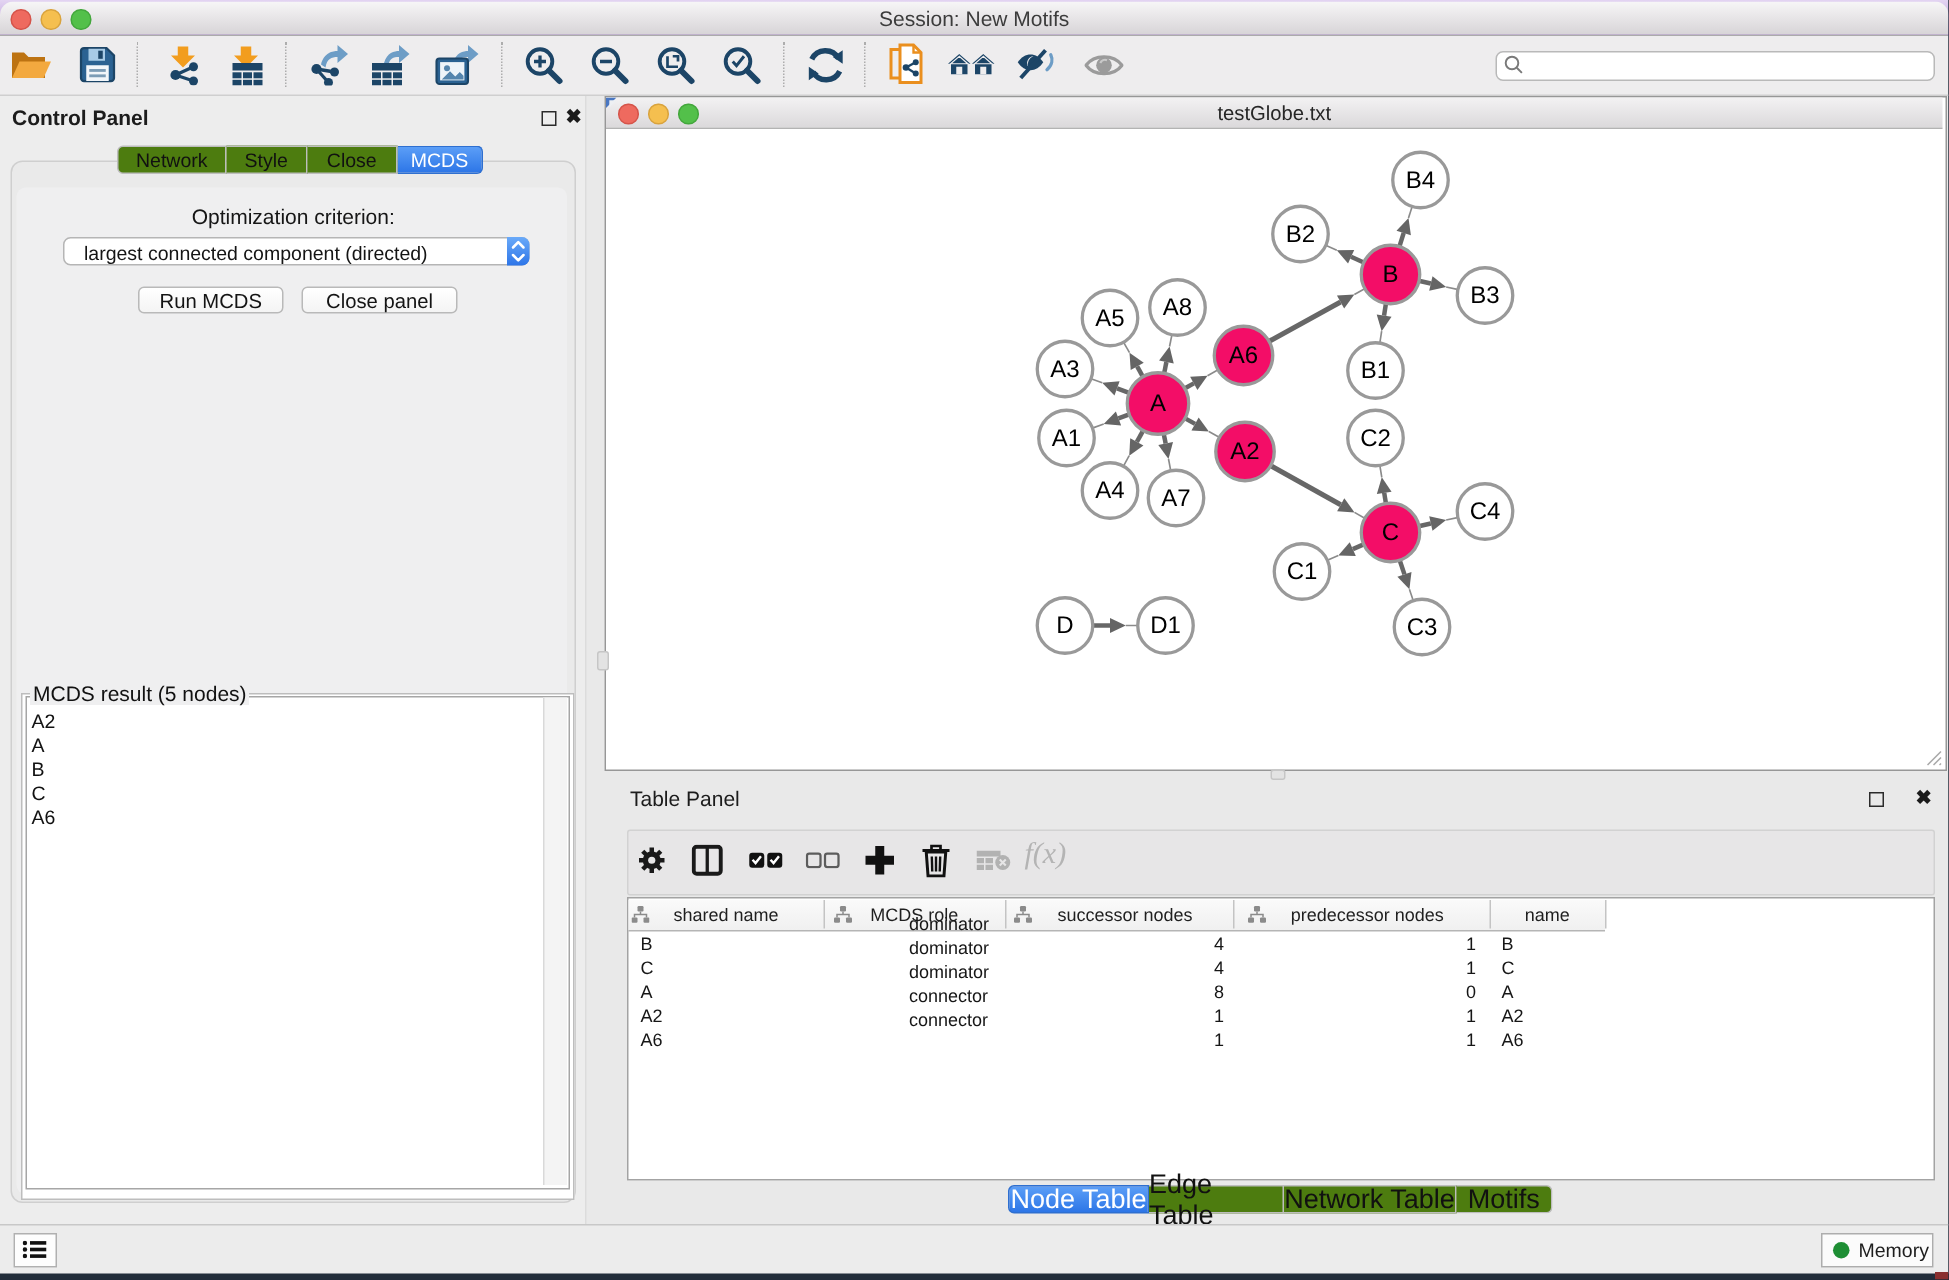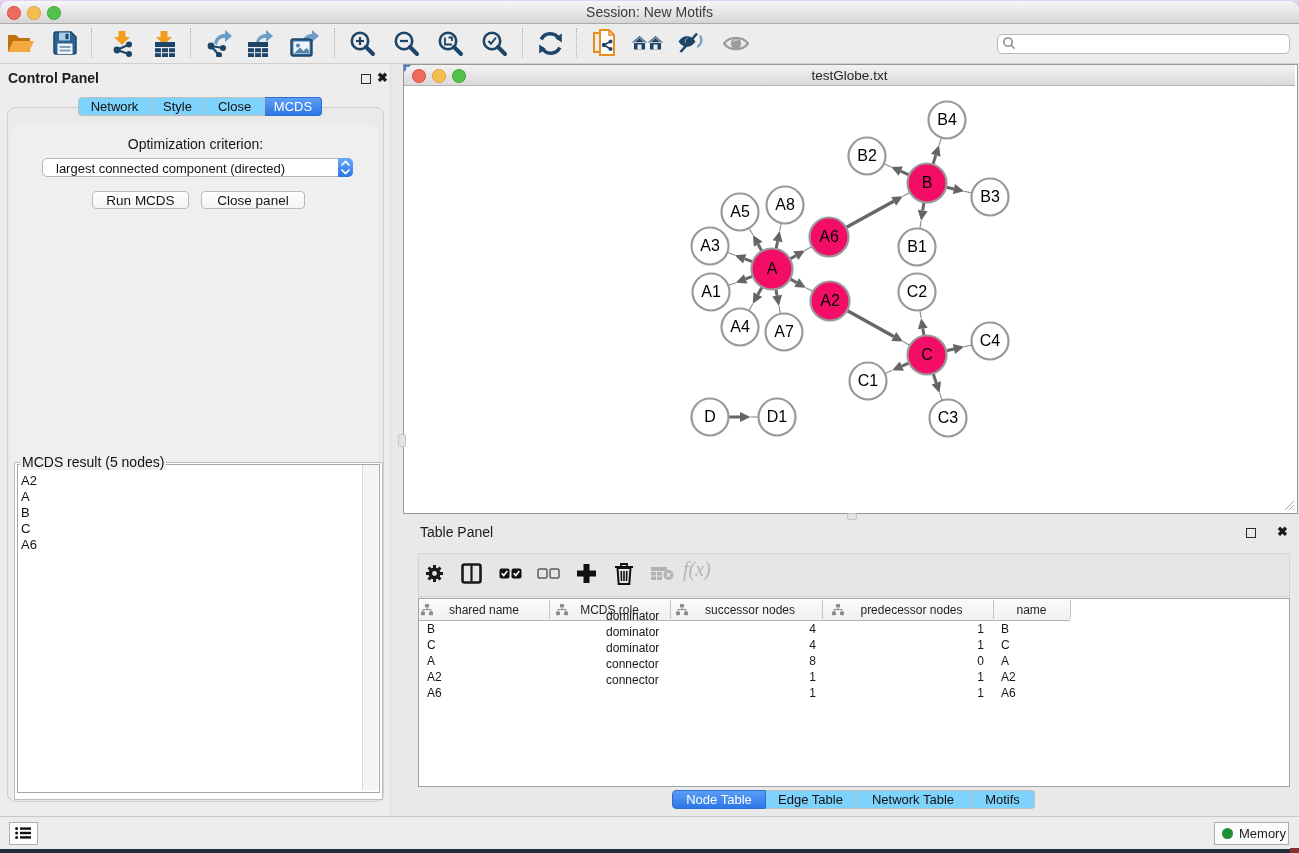--- a/index.html
+++ b/index.html
@@ -11,21 +11,21 @@
 .tl{border-radius:50%;width:11.5px;height:11.5px;top:6px;}
 .title-text{top:4px;left:0;width:1299px;text-align:center;font-size:14px;color:#3c3c3c;}
 .toolbar{top:24px;left:0;width:1299px;height:39px;background:#eeedee;border-bottom:1px solid #cfcfcf;}
 .sep{top:28px;width:0;height:30px;border-left:1px dotted #adadad;}
 .mainarea{top:64px;left:0;width:1299px;height:752px;background:#e9e9e9;}
 .ctrlpanel{top:64px;left:0;width:390px;height:752px;background:#ededed;border-right:1px solid #dcdcdc;}
 .cp-title{font-size:14px;color:#1c1c1c;}
 .maxbox{width:8px;height:8px;border:1.6px solid #2b2b2b;}
 .closex{font-size:13px;font-weight:bold;color:#1b1b1b;}
 .tabs{height:19px;display:flex;font-size:13px;z-index:5;}
-.tab{background:#7dd3fc;border:1px solid #bdbdbd;border-left:none;color:#111;
+.tab{background:#4d7c0f;border:1px solid #bdbdbd;border-left:none;color:#111;
   display:flex;align-items:center;justify-content:center;}
 .tab.first{border-left:1px solid #bdbdbd;border-radius:4px 0 0 4px;}
 .tab.last{border-radius:0 4px 4px 0;}
 .tab.sel{background:linear-gradient(#5b9ef7,#2d76e7);color:#fff;border-color:#2e6fd0;}
 .roundpanel{border:1px solid #cfcfcf;border-radius:8px;background:#eaeaea;}
 .innerpanel{background:#efeff0;border-radius:6px;}
 .combo{background:#fff;border:1px solid #b5b5b5;border-radius:5px;font-size:14px;color:#141414;}
 .stepper{background:linear-gradient(#6aaaf9,#2d75e8);border-radius:0 5px 5px 0;}
 .btn{background:linear-gradient(#ffffff,#f4f4f4);border:1px solid #b9b9b9;border-radius:4px;
   font-size:13.5px;color:#141414;display:flex;align-items:center;justify-content:center;}
@@ -34,21 +34,21 @@
 .scrolltrack{background:#f4f4f4;border-left:1px solid #d9d9d9;}
 .netwin{border:1px solid #979797;background:#fff;}
 .nettitle{background:linear-gradient(#f3f2f3,#dbd9db);border-bottom:1px solid #b3b3b3;}
 .nt-text{font-size:13.5px;color:#262626;text-align:center;}
 .tp-toolbar{background:#e7e6e7;border:1px solid #d2d2d2;border-radius:2px;}
 .table{background:#fff;border:1px solid #a3a3a3;}
 .thead{background:linear-gradient(#fafafa,#f0f0f0);border-bottom:1px solid #b5b5b5;}
 .thsep{width:0;height:19px;border-left:1px solid #c4c4c4;top:0;}
 .th{font-size:12px;color:#1f1f1f;top:3px;text-align:center;}
 .td{font-size:12px;color:#161616;height:16px;line-height:16px;}
-.btabs{height:19px;display:flex;font-size:13px;}
+.btabs{height:19px;display:flex;font-size:18px;}
 .statusbar{top:816px;left:0;width:1299px;height:32px;background:#ececec;border-top:1px solid #c8c8c8;}
 .membtn{background:#fbfbfb;border:1px solid #adadad;font-size:12px;color:#222;}
 svg text{font-family:"Liberation Sans",sans-serif;}
 </style></head>
 <body>
 
 <div class="abs purple"></div>
 <div class="abs titlebar"></div>
 <div class="abs tl" style="left:7px;background:#ee6a5f;border:0.5px solid #d5544a;"></div>
 <div class="abs tl" style="left:27px;background:#f5bf4f;border:0.5px solid #d9a33d;"></div>

